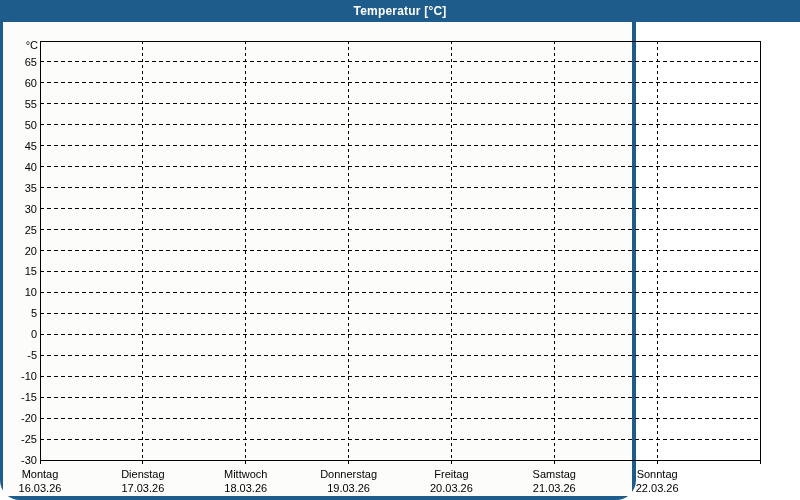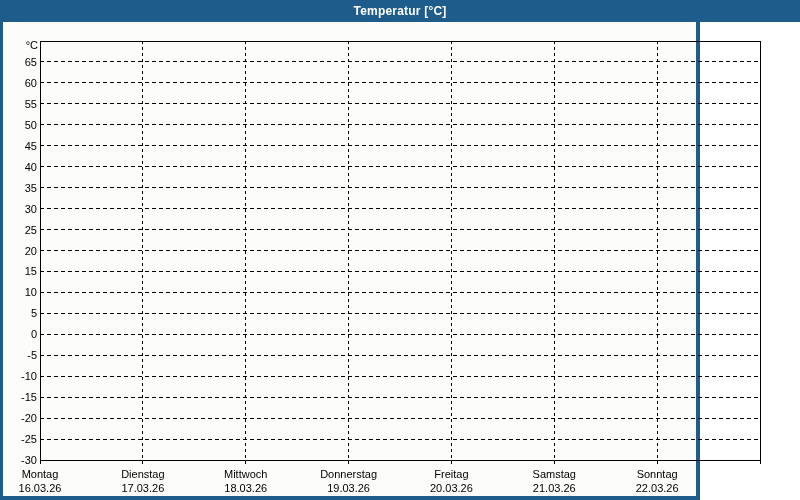--- a/index.html
+++ b/index.html
@@ -3,22 +3,23 @@
 <meta charset="utf-8">
 <style>
   html,body{margin:0;padding:0;}
   body{
     font-family:"Liberation Sans","DejaVu Sans",sans-serif;
     background:#ffffff;
     width:800px;height:500px;overflow:hidden;
   }
   .window{
     position:relative;
-    width:700px;height:500px;
+    width:636px;height:500px;
     background:var(--frame,#1e5c8c);
+    border-radius:20px;
   }
   .titlebar{
     position:absolute;left:0;top:0;width:800px;height:22px;
     background:var(--frame,#1e5c8c);
     color:var(--title-text,#ffffff);
     display:flex;align-items:center;justify-content:center;
     font-size:12px;font-weight:bold;
     letter-spacing:0.2px;
   }
   .content{

